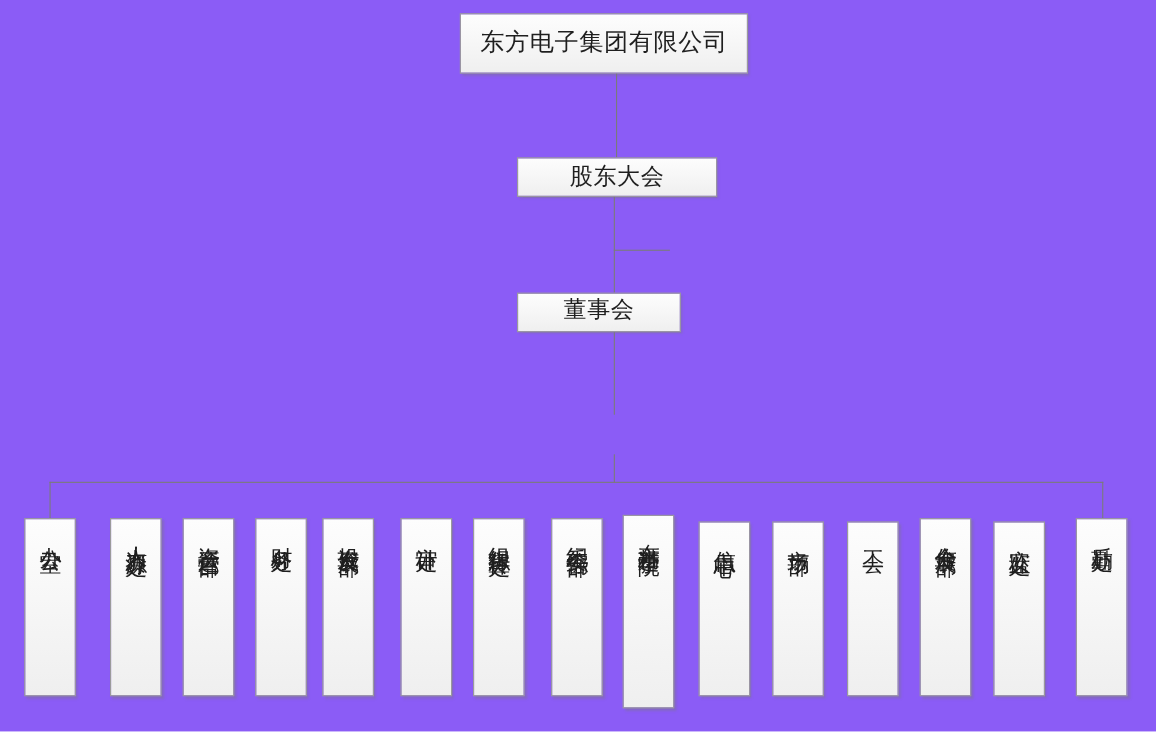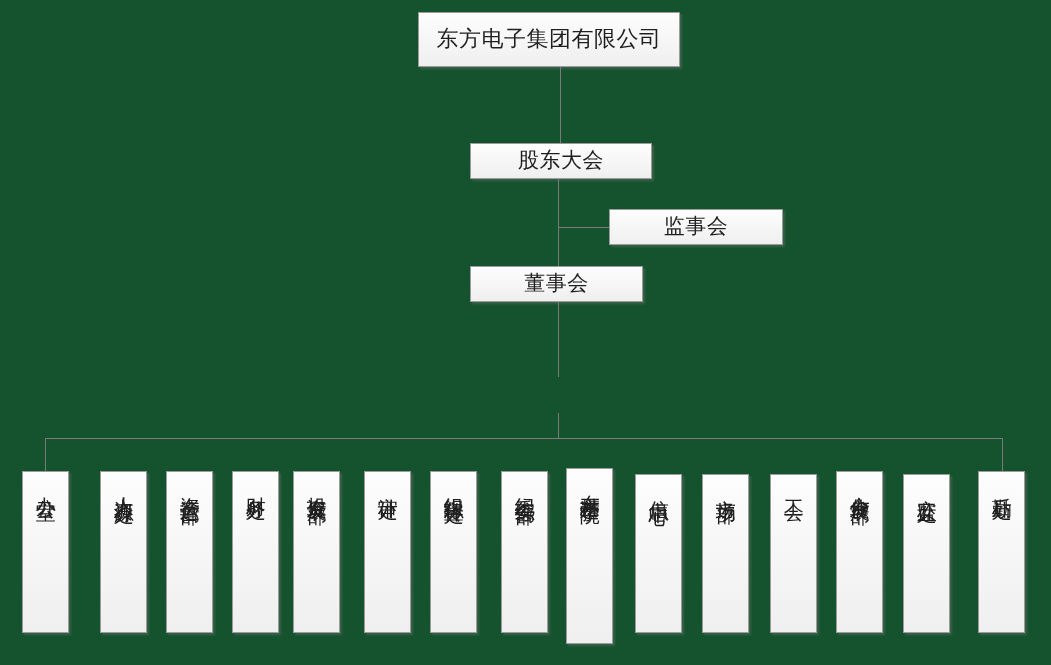--- a/index.html
+++ b/index.html
@@ -9,21 +9,21 @@
     background: #ffffff;
   }
   body {
     font-family: "DejaVu Sans", "Liberation Sans", sans-serif;
     color: #1a1a1a;
   }
   #chart-canvas {
     position: relative;
     width: 1051px;
     height: 665px;
-    background: #14532d;
+    background: #8b5cf6;
     overflow: hidden;
   }
 
   
   .node {
     position: absolute;
     box-sizing: border-box;
     border: 1px solid #9b9b9b;
     background: linear-gradient(to bottom, #fdfdfd 0%, #f7f7f7 45%, #efefef 100%);
     box-shadow: 2px 2px 2px rgba(120,120,120,0.40);
@@ -81,25 +81,22 @@
   <div class="conn vline" style="left:560px; top:67px; height:76px;"></div>
 
   <div class="node h" style="left:470px; top:143px; width:182px; height:36px;">
     <span class="label">股东大会</span>
   </div>
 
   <div class="conn vline" style="left:558px; top:179px; height:87px;"></div>
 
   <div class="conn hline" style="left:558px; top:227px; width:51px;"></div>
 
-  <div class="node h" style="left:609px; top:209px; width:174px; height:36px;">
-    <span class="label">监事会</span>
-  </div>
 
-  <div class="node h" style="left:470px; top:266px; width:173px; height:36px;">
+  <div class="node h" style="left:470px; top:266px; width:149px; height:36px;font-family:Liberation Mono, monospace;">
     <span class="label">董事会</span>
   </div>
 
   <div class="conn vline" style="left:558px; top:302px; height:75px;"></div>
 
 
   <div class="conn vline" style="left:558px; top:413px; height:26px;"></div>
 
   <div class="conn hline" style="left:45px; top:438px; width:958px;"></div>
 

